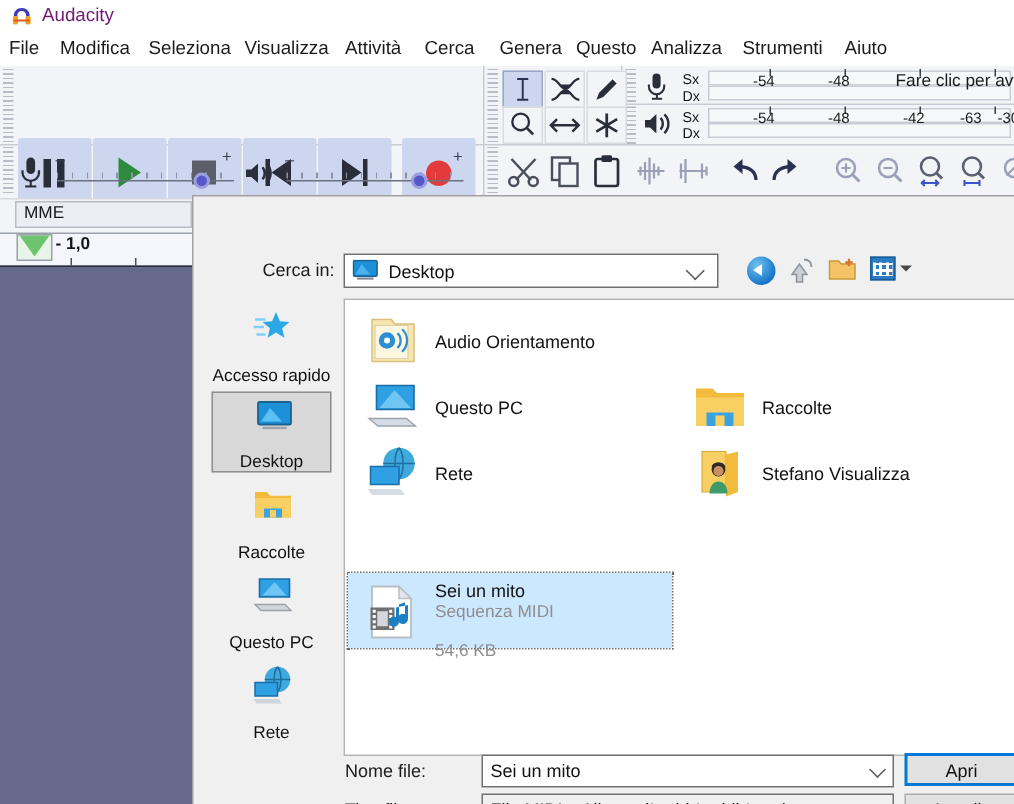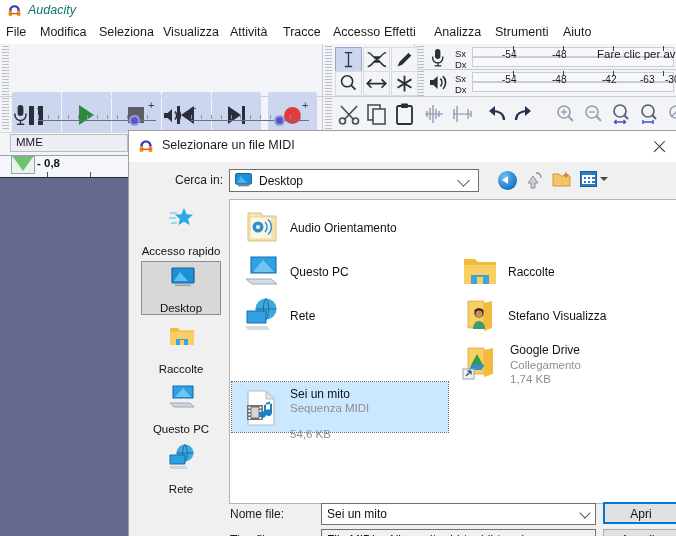--- a/index.html
+++ b/index.html
@@ -7,21 +7,21 @@
     width:676px;height:536px;overflow:hidden;
     font-family:"Liberation Sans", sans-serif;
     font-size:12px;color:#000;background:#fff;
     -webkit-font-smoothing:antialiased;
   }
   #root{position:relative;width:676px;height:536px;overflow:hidden;background:#fff;}
 
   
   .aud-titlebar{position:absolute;left:0;top:0;width:676px;height:22px;background:#ffffff;}
   .aud-title-ico{position:absolute;left:7px;top:4px;width:15px;height:14px;}
-  .aud-title-txt{position:absolute;left:28px;top:3px;font-size:12.5px;color:#0f766e;font-style:italic;}
+  .aud-title-txt{position:absolute;left:28px;top:3px;font-size:12.5px;color:#701a75;}
 
   .aud-menubar{position:absolute;left:0;top:22px;width:676px;height:22px;background:#ffffff;}
   .menu-item{position:absolute;top:3px;font-size:12.5px;color:#1b1b1b;white-space:nowrap;}
 
   .toolbar-area{position:absolute;left:0;top:44px;width:676px;height:88px;background:#f3f4f7;}
   .tb-sep{position:absolute;background:#c9ccd6;}
   .grip{position:absolute;width:7px;background:
      repeating-linear-gradient(to bottom,#b9bcc6 0px,#b9bcc6 1px,#f3f4f7 1px,#f3f4f7 3px);}
 
   
@@ -122,23 +122,23 @@
     </svg>
     <div class="aud-title-txt">Audacity</div>
   </div>
 
   <div class="aud-menubar">
     <div class="menu-item" style="left:6px">File</div>
     <div class="menu-item" style="left:40px">Modifica</div>
     <div class="menu-item" style="left:99px">Seleziona</div>
     <div class="menu-item" style="left:163px">Visualizza</div>
     <div class="menu-item" style="left:230px">Attività</div>
-    <div class="menu-item" style="left:283px">Tracce</div>
-    <div class="menu-item" style="left:333px">Accesso</div>
-    <div class="menu-item" style="left:384px">Effetti</div>
+    <div class="menu-item" style="left:283px">Cerca</div>
+    <div class="menu-item" style="left:333px">Genera</div>
+    <div class="menu-item" style="left:384px">Questo</div>
     <div class="menu-item" style="left:434px">Analizza</div>
     <div class="menu-item" style="left:495px">Strumenti</div>
     <div class="menu-item" style="left:563px">Aiuto</div>
   </div>
 
   <div class="toolbar-area">
 
     <div class="grip" style="left:2px;top:2px;height:50px"></div>
     <div class="grip" style="left:2px;top:54px;height:32px"></div>
     <div class="grip" style="left:325px;top:2px;height:50px"></div>
@@ -350,37 +350,27 @@
   </div>
 
   <div class="aud-right-strip"></div>
   <div class="devbar"></div>
   <div class="dev-combo"></div>
   <div class="dev-txt">MME</div>
 
   <div class="ruler"></div>
   <div class="ruler-tri-o"></div>
   <div class="ruler-tri"></div>
-  <div class="ruler-txt">- 0,8</div>
+  <div class="ruler-txt">- 1,0</div>
   <div class="ruler-tick" style="left:47px"></div>
   <div class="ruler-tick" style="left:90px"></div>
   <div class="trackpanel"></div>
 
   <div class="dlg">
 
-    <div class="dlg-title">
-      <svg class="dlg-ico" viewBox="0 0 16 16">
-        <path d="M8 1.5C4.4 1.5 2 4 2 7.2v4.1h2.6V7.2C4.6 5.2 6 3.8 8 3.8s3.4 1.4 3.4 3.4v4.1H14V7.2C14 4 11.6 1.5 8 1.5z" fill="#3b3bb5"></path>
-        <rect x="1.2" y="7.6" width="4" height="6.4" rx="1.4" fill="#f0a020"></rect>
-        <rect x="10.8" y="7.6" width="4" height="6.4" rx="1.4" fill="#f0a020"></rect>
-        <path d="M2 10.2h12v1.6H2z" fill="#e05a20"></path>
-      </svg>
-      <div class="dlg-title-txt">Selezionare un file MIDI</div>
-      <div class="dlg-close"></div>
-    </div>
 
     <div class="lookin-lbl">Cerca in:</div>
     <div class="lookin-combo"></div>
     <svg class="lookin-mon" viewBox="0 0 17 14">
       <rect x="0.6" y="0.6" width="15.8" height="10.6" rx="1" fill="#1e90d8" stroke="#19618f" stroke-width="1"></rect>
       <path d="M2 10l4-7 6 7z" fill="#49b2ef"></path>
       <rect x="3" y="12" width="11" height="1.4" fill="#7f8892"></rect>
     </svg>
     <div class="lookin-txt">Desktop</div>
     <div class="chev" style="left:330px;top:45px"></div>
@@ -509,34 +499,20 @@
           <path d="M6 3h16v27H6z" fill="#f7cf63" stroke="#d9ab3c" stroke-width="0.8"></path>
           <path d="M22 5l8-2v27l-8 3z" fill="#f2bb3c"></path>
           <circle cx="17" cy="15" r="4.6" fill="#2f2a23"></circle>
           <circle cx="17" cy="16" r="3.4" fill="#c98f63"></circle>
           <path d="M11 31c0-5 2.7-8 6-8s6 3 6 8z" fill="#3f9a6a"></path>
           <path d="M12.6 12.5c1-3 7.8-3 8.8 0 .4 1.3-.5 1.6-.9.6-.8-2-6.3-2-7 .1-.3 1-1.2.6-.9-.7z" fill="#2f2a23"></path>
         </svg>
         <div class="fname" style="top:13px">Stefano Visualizza</div>
       </div>
 
-      <div class="fitem" style="left:222px;top:140px;width:210px;height:50px">
-        <svg style="position:absolute;left:10px;top:6px;width:38px;height:34px" viewBox="0 0 38 34">
-          <path d="M6 2h16v26H6z" fill="#f7cf63" stroke="#d9ab3c" stroke-width="0.8"></path>
-          <path d="M22 4l9-2v26l-9 3z" fill="#f2bb3c"></path>
-          <path d="M16 8l-6.5 11h5L21 8z" fill="#ffce44"></path>
-          <path d="M16 8l6 11h-12z" fill="#2f9e4f" transform="translate(-1,0)"></path>
-          <path d="M9.5 19L6.5 24h13l3-5z" fill="#3b87d8"></path>
-          <rect x="1" y="23" width="11" height="10" fill="#eef1f4" stroke="#9aa2ac" stroke-width="1"></rect>
-          <path d="M4 30l5-5M9 25H5.5M9 25v3.5" stroke="#1b5c96" stroke-width="1.4" fill="none"></path>
-        </svg>
-        <div class="fname" style="left:58px;top:3px">Google Drive</div>
-        <div class="fsub" style="left:58px;top:19px">Collegamento</div>
-        <div class="fsub" style="left:58px;top:33px">1,74 KB</div>
-      </div>
 
     </div>
 
     <div class="fld-lbl" style="left:101px;top:376px">Nome file:</div>
     <div class="fld-combo" style="left:192px;top:372px;width:275px"></div>
     <div class="fld-val" style="left:198px;top:376px">Sei un mito</div>
     <div class="chev" style="left:452px;top:378px;width:7px;height:7px"></div>
 
     <div class="fld-lbl" style="left:101px;top:402px">Tipo file:</div>
     <div class="fld-combo dim" style="left:192px;top:398px;width:275px"></div>

